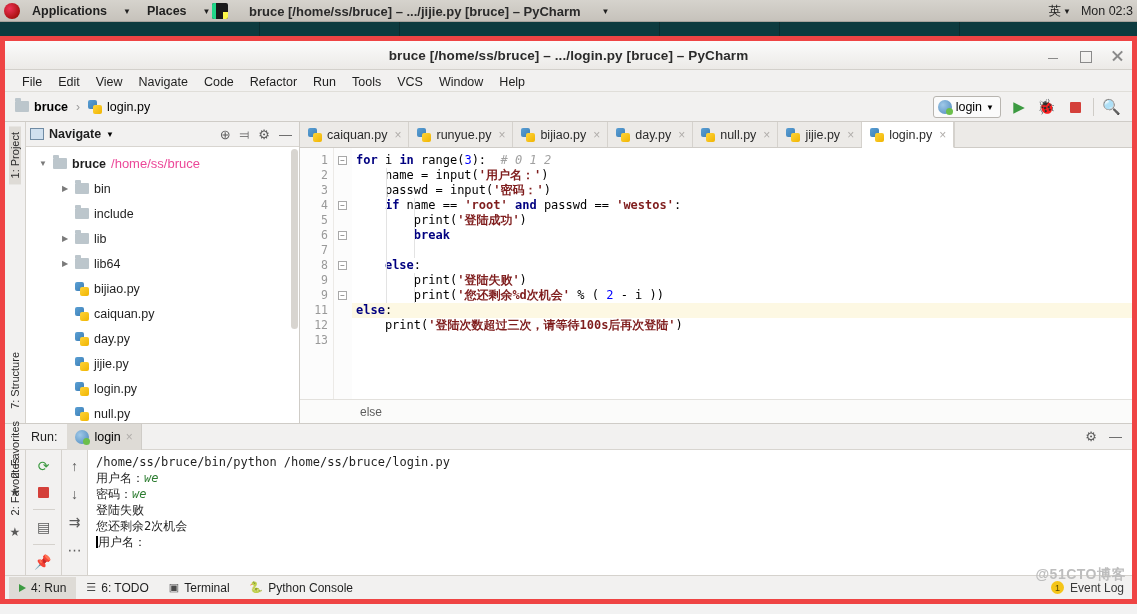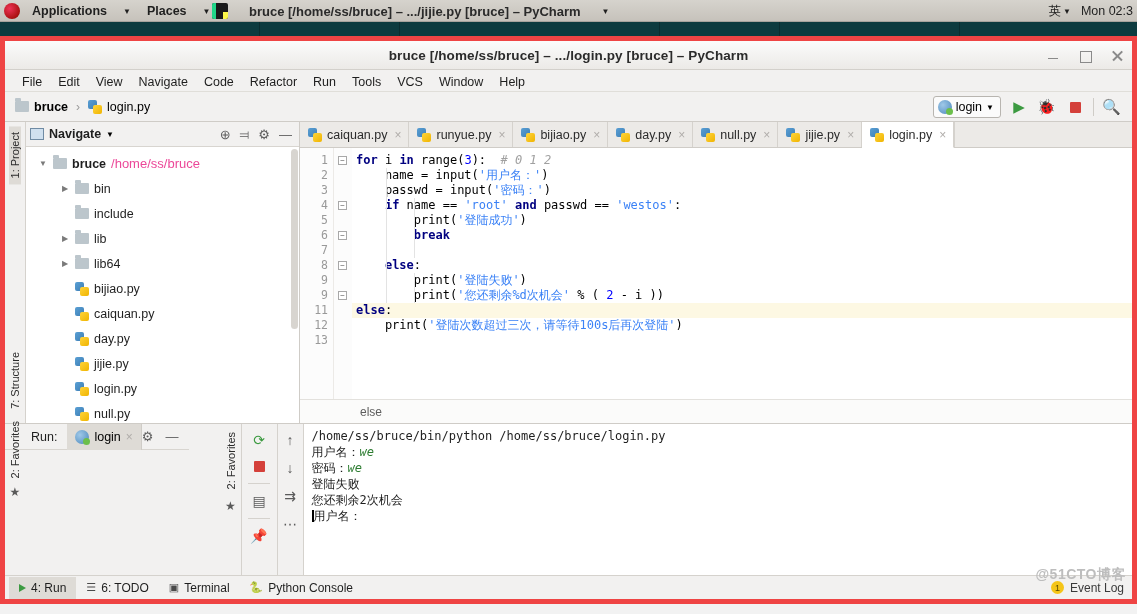--- a/index.html
+++ b/index.html
@@ -202,33 +202,33 @@
     position:absolute; left:4px; width: 9px; height: 9px; border: 1px solid #a8a8a8;
     background: #fff; color:#555; font-size: 8px; line-height: 7px; text-align:center;
   }
   .code {
     flex: 1; padding-top: 5px; font-family: "DejaVu Sans Mono", monospace;
     font-size: 12px; color: #000; position: relative; overflow: hidden;
   }
   .cline { height: 15px; line-height: 15px; white-space: pre; padding-left: 4px; }
   .cline.hl { background: #fdf8e3; }
   .kw { color: #000080; font-weight: bold; }
-  .str { color: #3b82f6; }
+  .str { color: #7f1d1d; font-weight: bold; }
   .cmt { color: #a0a0a0; font-style: italic; }
   .num { color: #0000ff; }
   .indent-guide { position: absolute; width:1px; background:#e3e3e3; }
 
   .breadcrumb-bar {
     height: 24px; background: #fbfbfa; border-top: 1px solid #e3e1dd;
     display: flex; align-items: center; padding-left: 60px; font-size: 12px;
     color: #5d5d5d; flex: none;
   }
 
   
-  .run-panel { height: 152px; display: flex; flex-direction: row; flex: none; border-top:1px solid #cfccc7;gap:32px; }
+  .run-panel { height: 152px; display: flex; flex-direction: column; flex: none; border-top:1px solid #cfccc7; }
   .run-header {
     height: 26px; background: #f2f1f0; display: flex; align-items: center; flex: none;
     border-bottom: 1px solid #d8d5d0; padding-left: 22px;
   }
   .run-label { font-size: 12.5px; color: #1f1f1f; padding: 0 10px 0 4px; }
   .run-tab {
     display: flex; align-items: center; gap: 5px; font-size: 12.5px;
     background: #dedbd6; height: 26px; padding: 0 8px; border-right:1px solid #cfccc7;
   }
   .run-tab .x { color: #b0adaa; font-size: 12px; }

